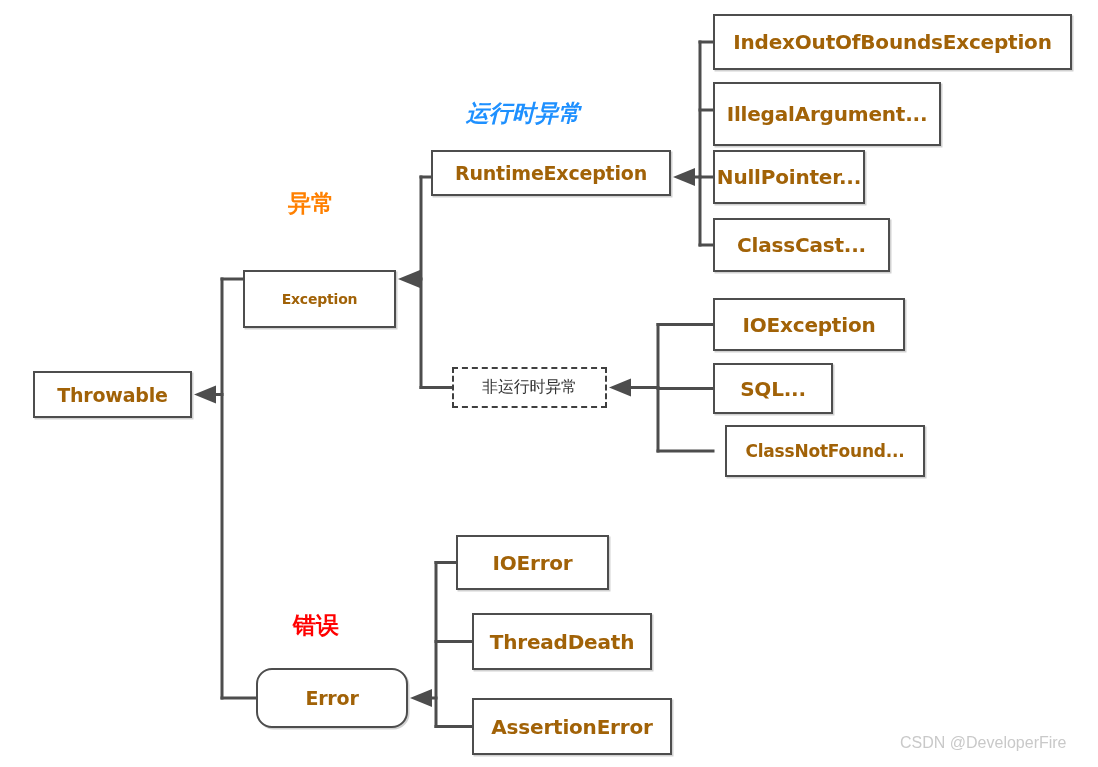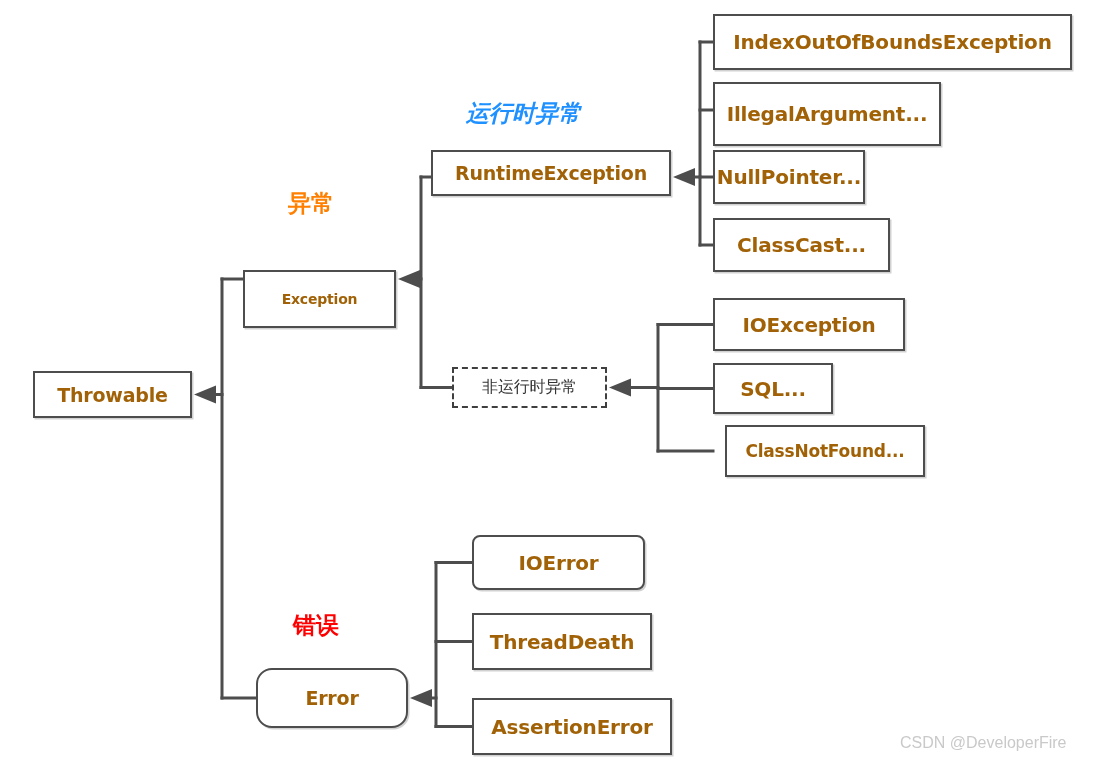--- a/index.html
+++ b/index.html
@@ -128,21 +128,21 @@
       </div>
       <div class="node" style="left: 713px; top: 298px; width: 192px; height: 53px; font-size: 20px;">
         <span class="nlabel">IOException</span>
       </div>
       <div class="node" style="left: 713px; top: 363px; width: 120px; height: 51px; font-size: 20px;">
         <span class="nlabel">SQL...</span>
       </div>
       <div class="node" style="left: 725px; top: 425px; width: 200px; height: 52px; font-size: 17px;">
         <span class="nlabel">ClassNotFound...</span>
       </div>
-      <div class="node" style="left: 472px; top: 535px; width: 173px; height: 55px; font-size: 20px; border-radius: 8px;">
+      <div class="node" style="left: 456px; top: 535px; width: 153px; height: 55px; font-size: 20px;">
         <span class="nlabel">IOError</span>
       </div>
       <div class="node" style="left: 472px; top: 613px; width: 180px; height: 57px; font-size: 20px;">
         <span class="nlabel">ThreadDeath</span>
       </div>
       <div class="node" style="left: 472px; top: 698px; width: 200px; height: 57px; font-size: 20px;">
         <span class="nlabel">AssertionError</span>
       </div>
     </div>
   <div id="tags-layer">

